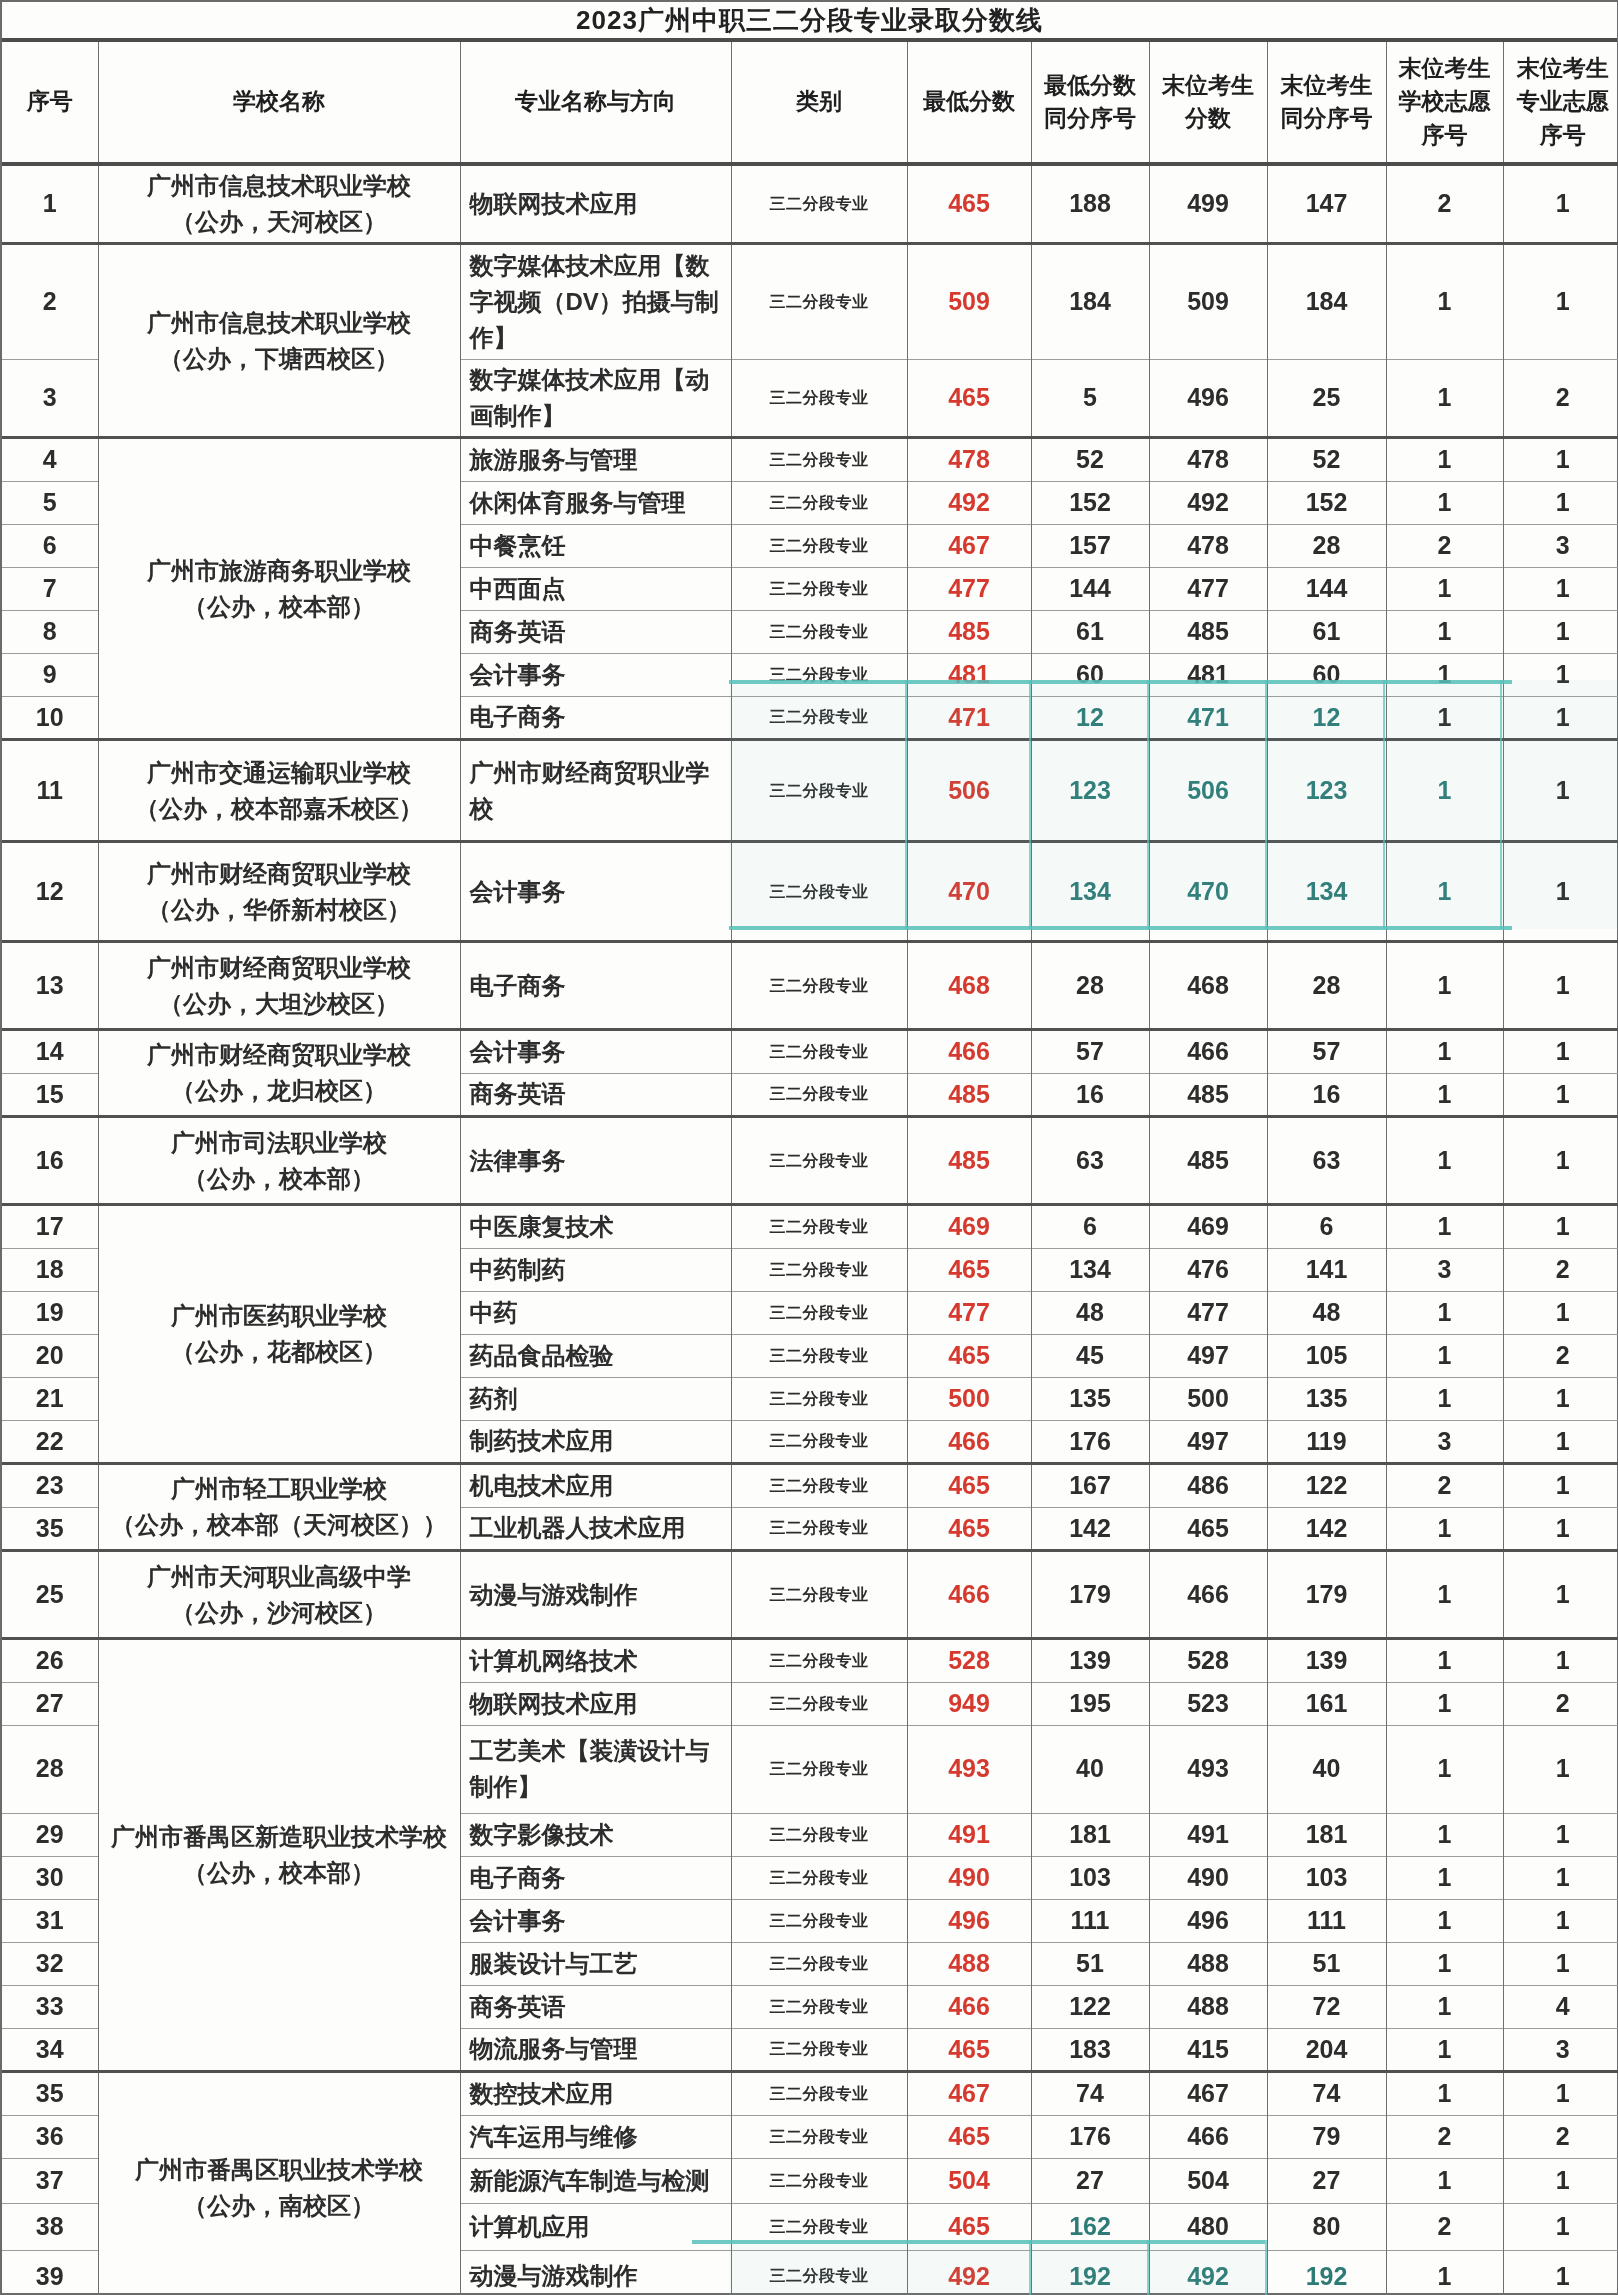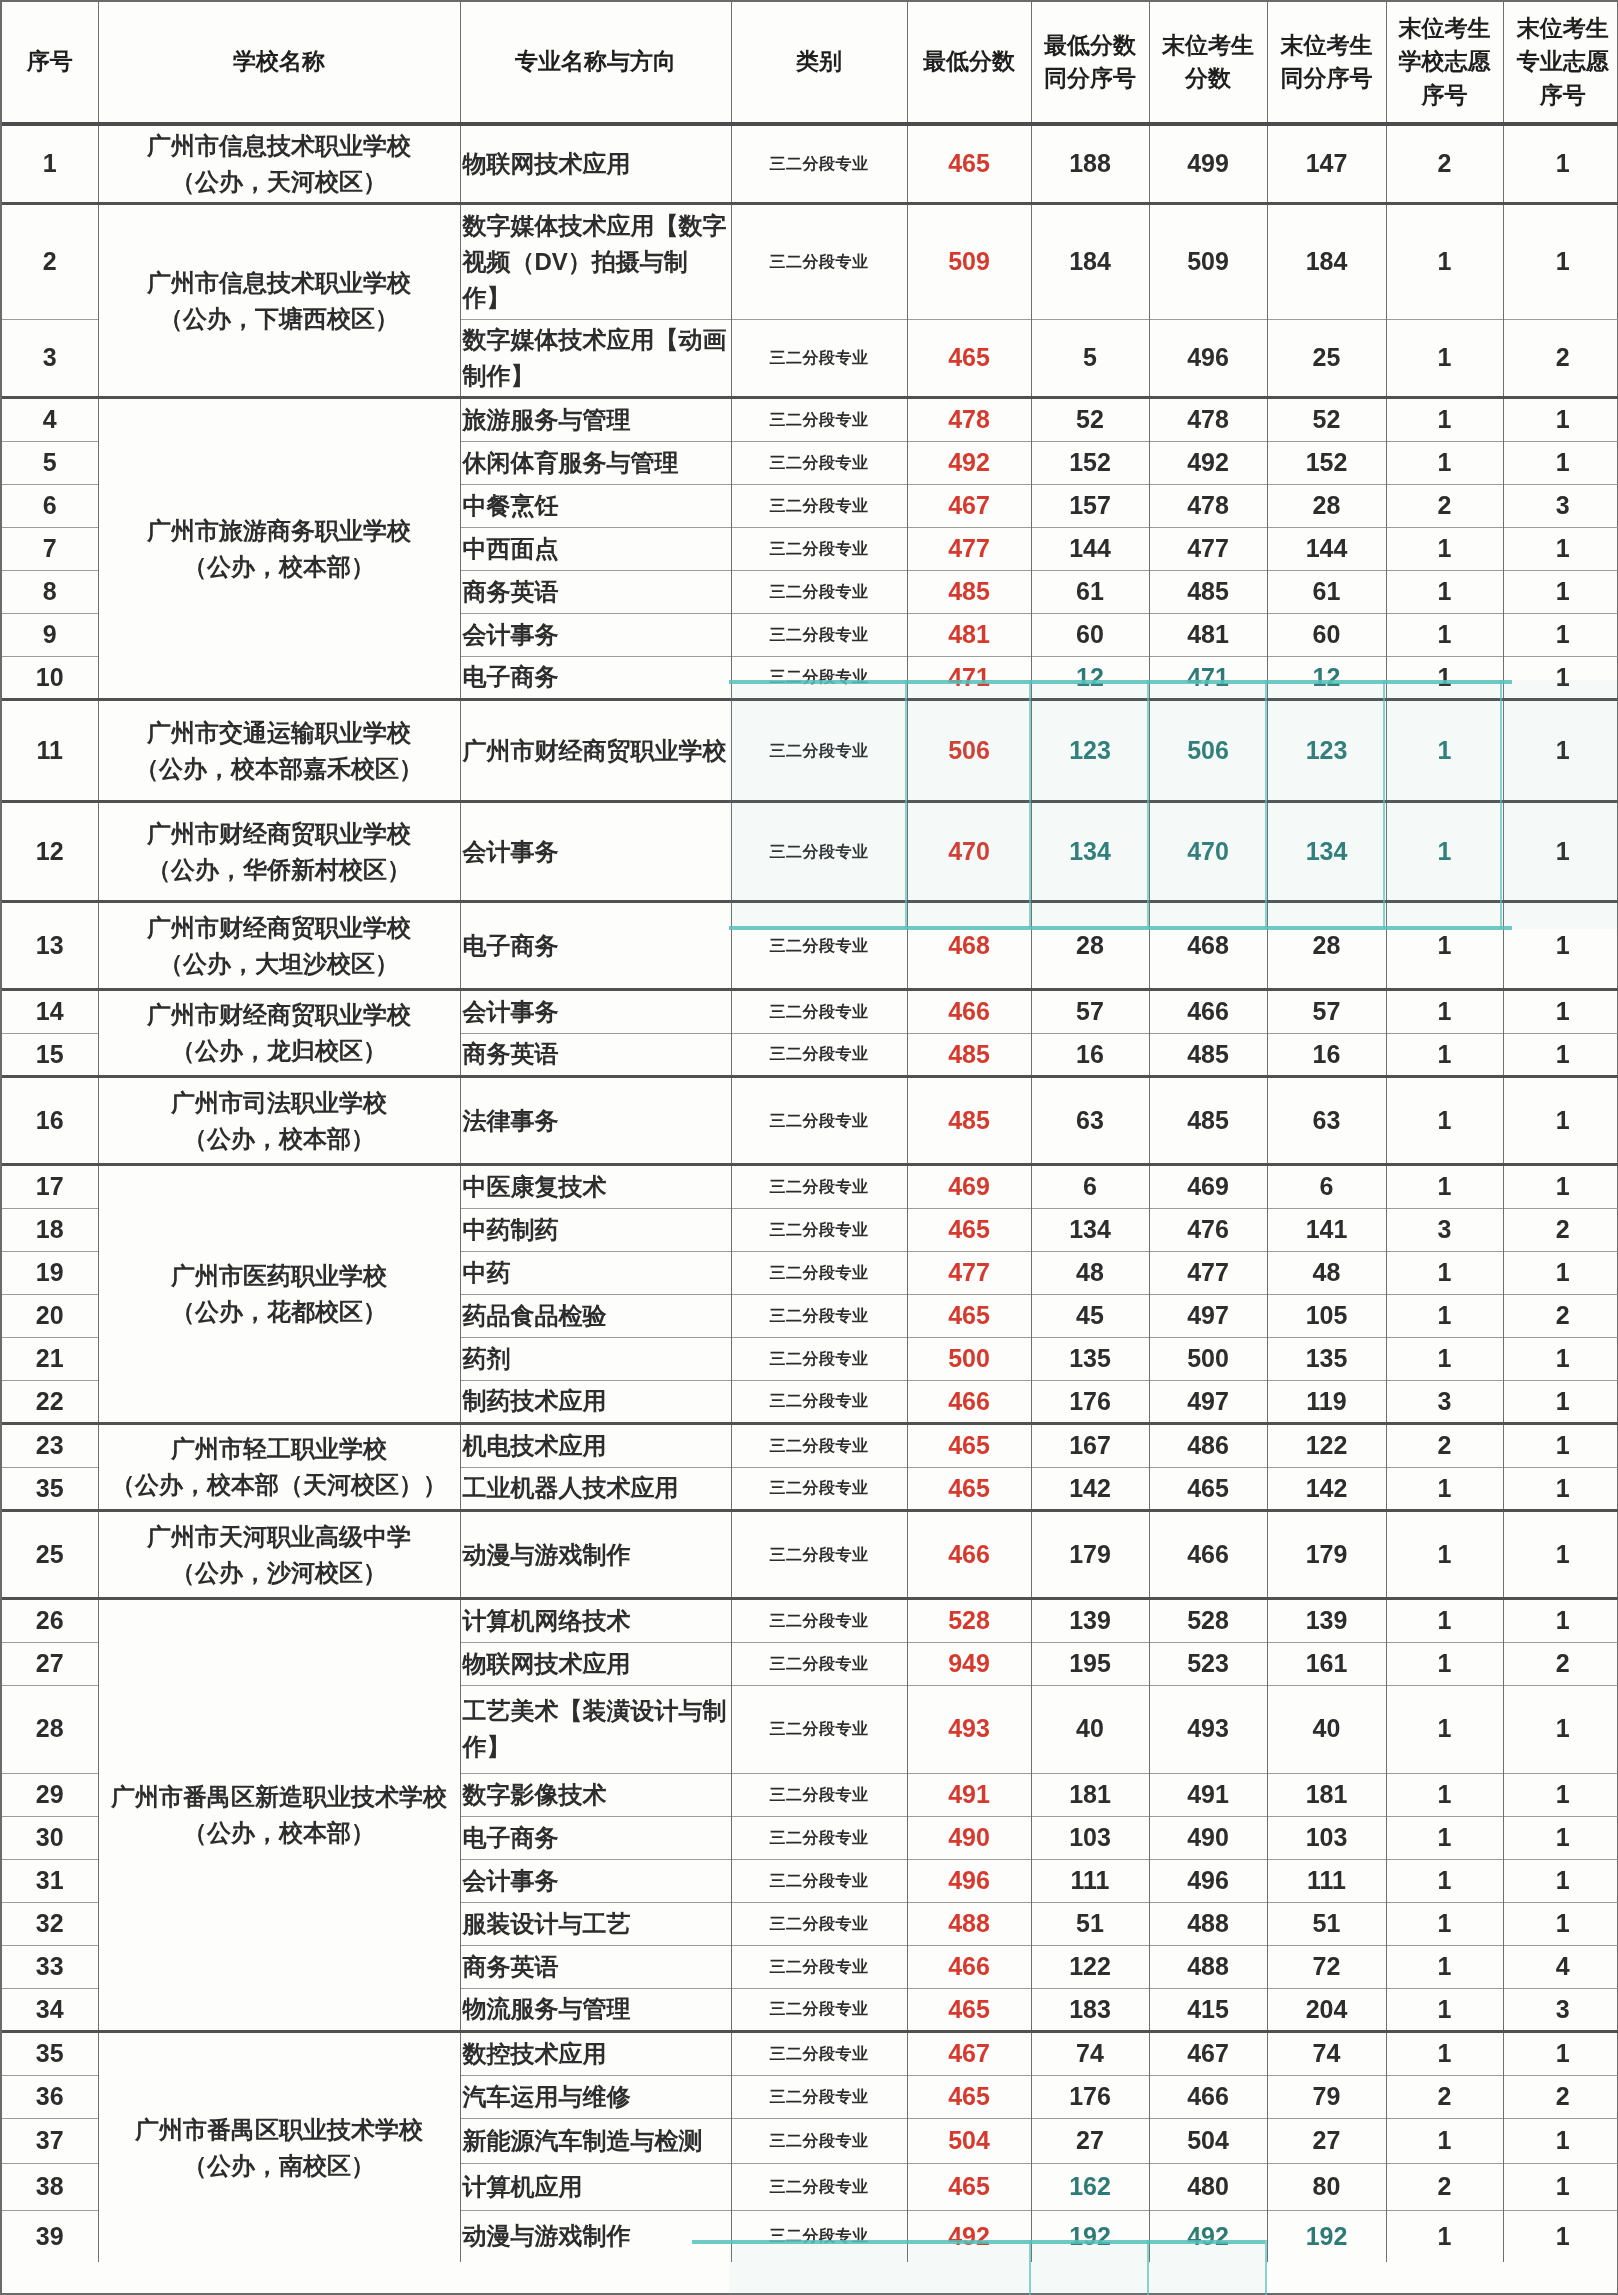--- a/index.html
+++ b/index.html
@@ -10,34 +10,35 @@
          border-bottom:4px solid #4c4c4c;letter-spacing:1px;}
   table{width:1614px;border-collapse:collapse;table-layout:fixed;}
   th,td{border-left:1.5px solid #6f6f6f;box-sizing:border-box;overflow:hidden;}
   th:first-child,td.first{border-left:none;}
   thead th{border-bottom:4px solid #4c4c4c;font-size:23px;font-weight:700;color:#1f1f1f;
            text-align:center;vertical-align:middle;white-space:pre-line;line-height:1.45;padding:5px 2px;}
   tbody td{border-top:1.5px solid #9c9c9c;font-size:25px;font-weight:600;text-align:center;
            vertical-align:middle;line-height:1.5;padding:2px 3px;}
   tbody tr.group-start td{border-top:3.5px solid #515151;}
   td.school{white-space:pre-line;font-size:24px;}
-  td.major{text-align:left;padding-left:2px;font-size:24px;}
+  td.major{text-align:left;padding-left:9px;font-size:24px;}
   td.cat{font-size:16px;letter-spacing:0.5px;}
   .red{color:#d6392e;font-weight:700;}
   .teal{color:#2e7b76;}
   .wm{position:absolute;pointer-events:none;}
   .wm-h{background:rgba(87,192,186,0.85);height:3.5px;}
   .wm-v{background:rgba(87,192,186,0.7);width:2px;}
   .wm-wash{background:rgba(120,205,198,0.06);}
 </style>
 </head>
 <body>
 
 <div class="page">
   <div class="doc">
+    <div class="title">2023广州中职三二分段专业录取分数线</div>
     <table>
       <colgroup>
         <col style="width:96px">
           <col style="width:362px">
           <col style="width:271px">
           <col style="width:176px">
         <col style="width:124px">
           <col style="width:118px">
           <col style="width:118px">
           <col style="width:119px">

